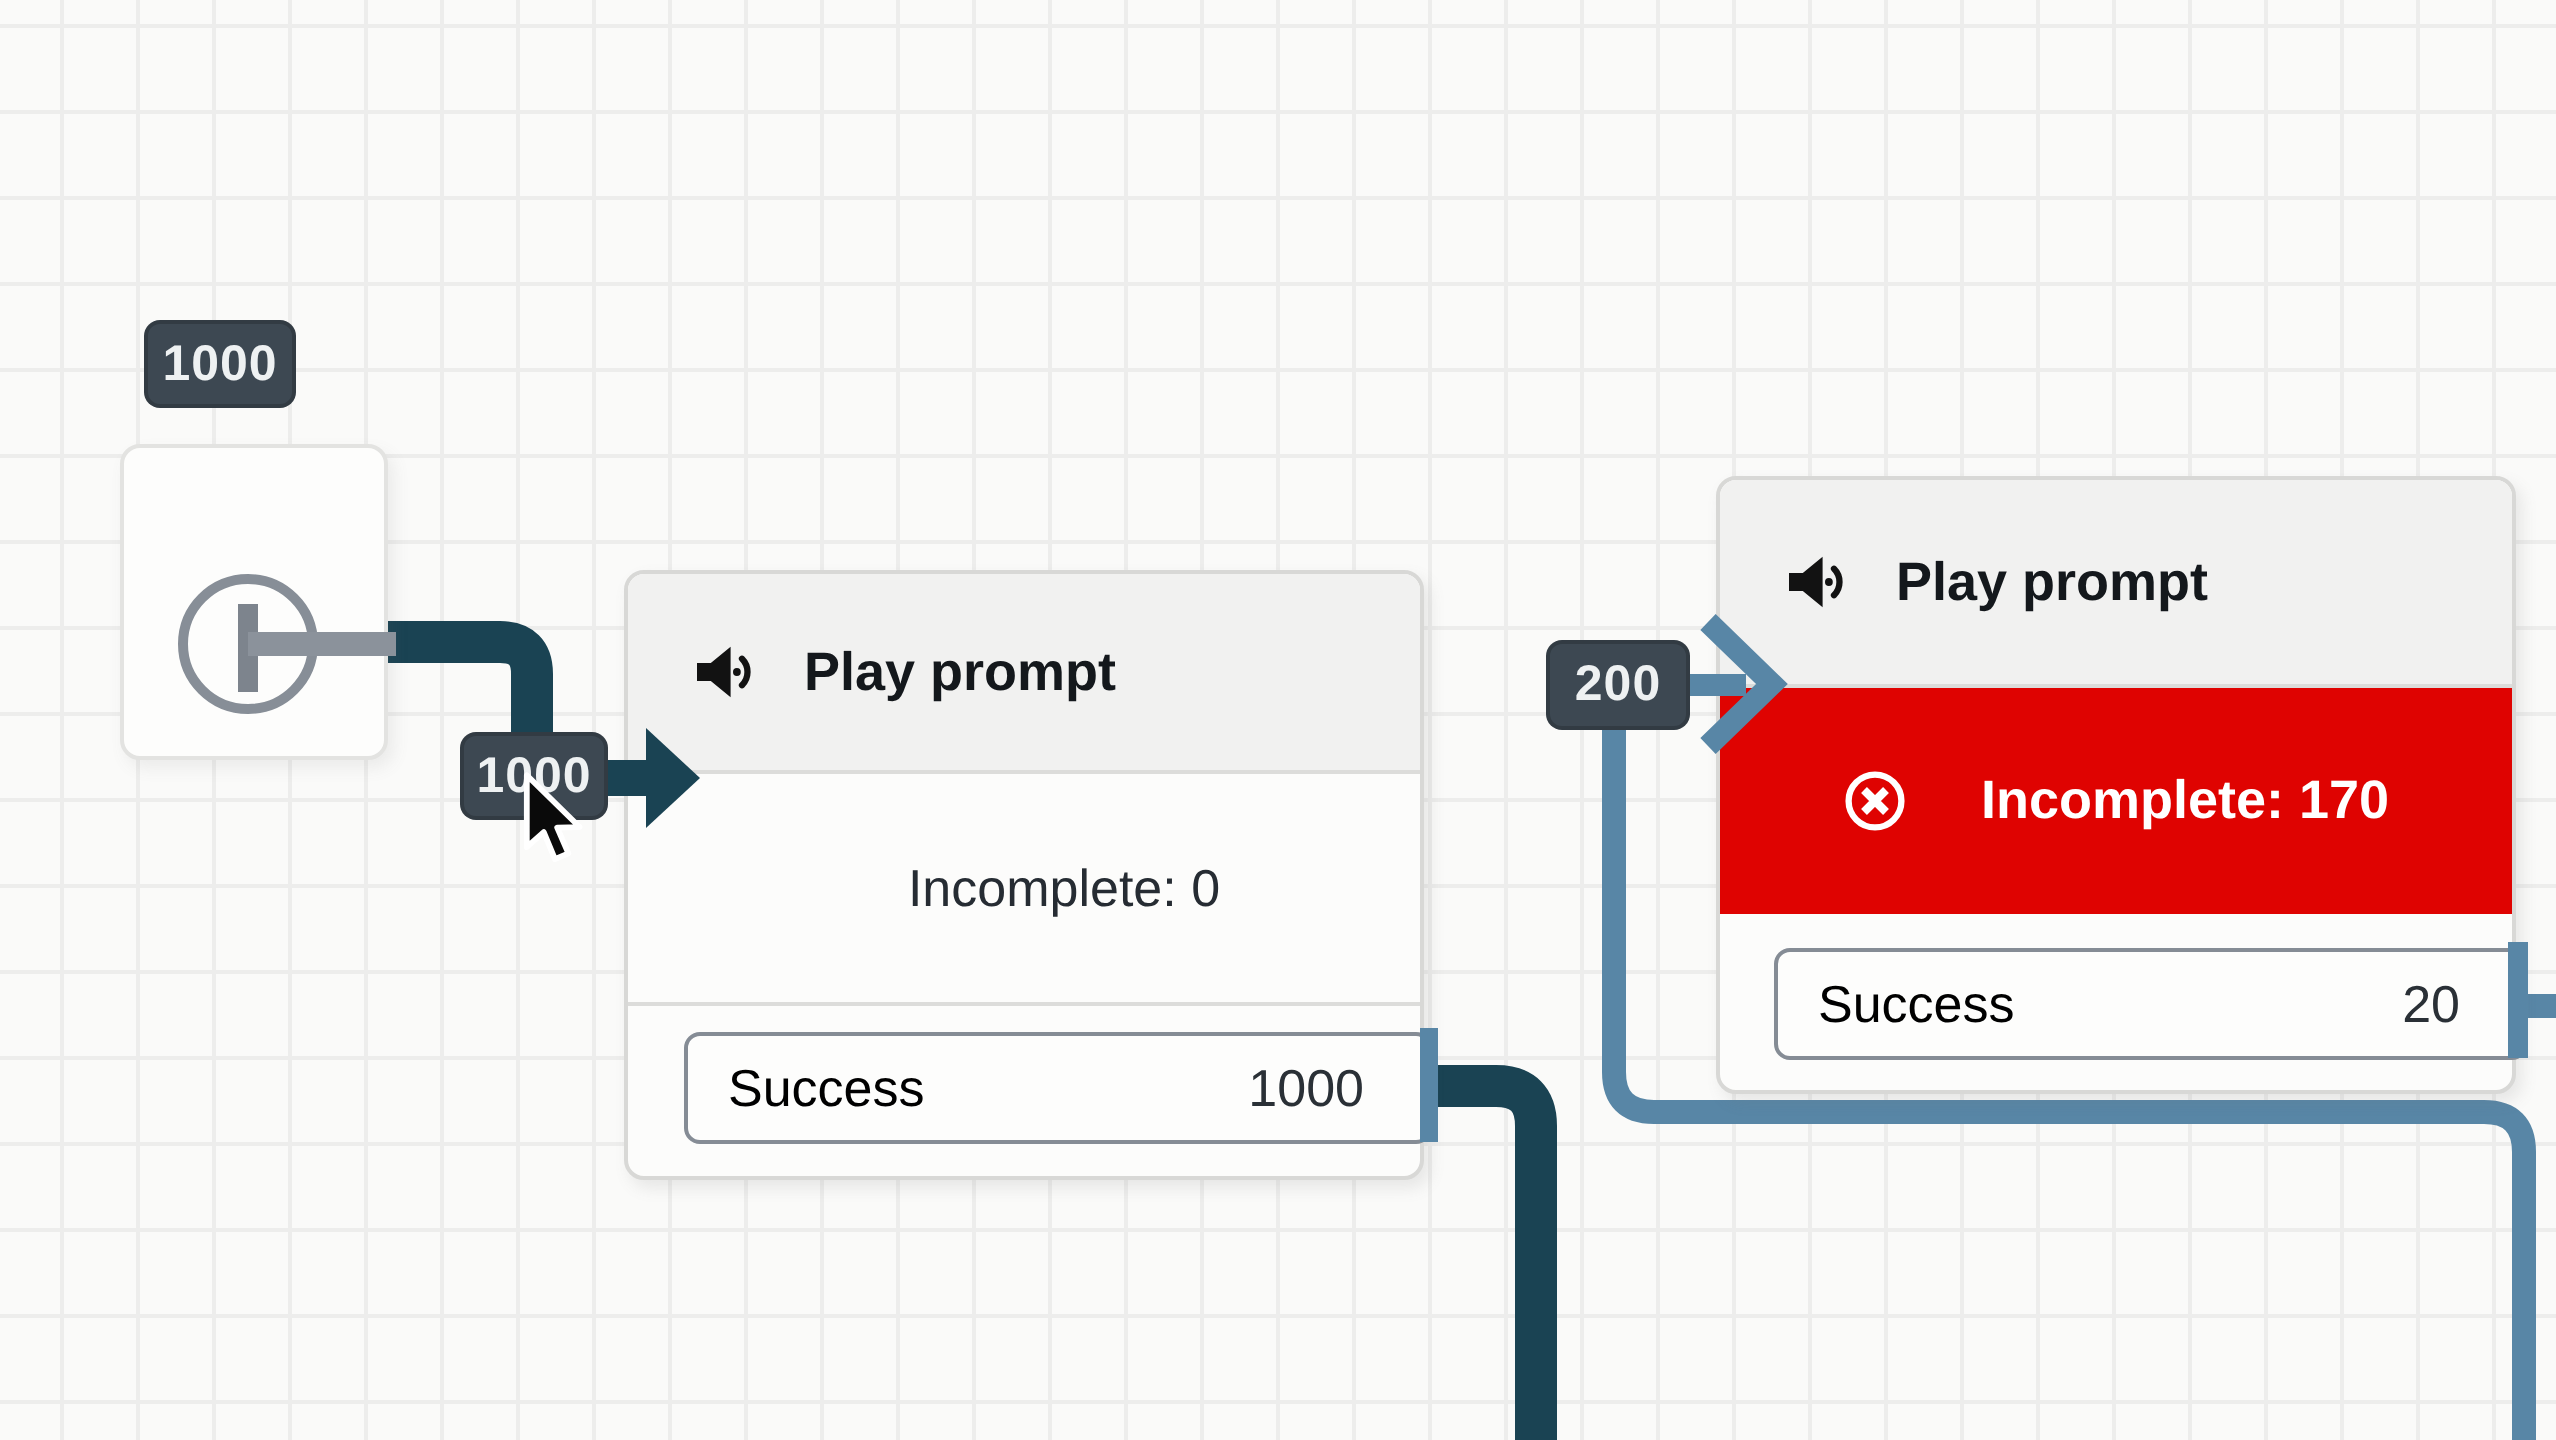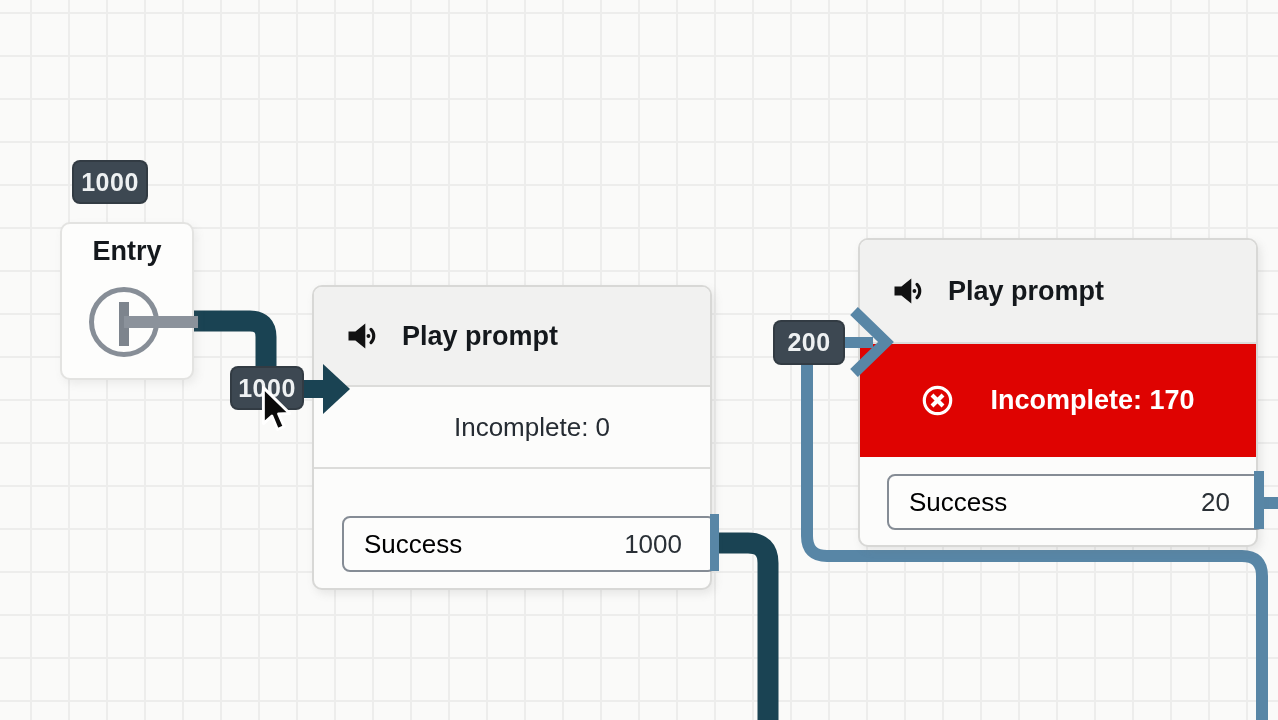--- a/index.html
+++ b/index.html
@@ -85,38 +85,37 @@
     <path d="M 193 321 H 250 Q 266 321 266 337 V 400" fill="none" stroke="#1a4353" stroke-width="21"></path>
 
     <path d="M 712 543 H 748 Q 768 543 768 563 V 726" fill="none" stroke="#1a4353" stroke-width="21"></path>
 
     <path d="M 807 360 V 536 Q 807 556 827 556 H 1242 Q 1262 556 1262 576 V 726" fill="none" stroke="#5886a6" stroke-width="12"></path>
 
     <path d="M 1260 503 H 1278" fill="none" stroke="#5886a6" stroke-width="12"></path>
   </svg>
 
   <div class="entry-card" style="left:60px;top:222px;width:134px;height:158px;">
-    <div class="entry-title">Entry</div>
     <div class="entry-circle"></div>
     <div class="entry-vbar"></div>
     <div class="entry-hbar"></div>
   </div>
 
   <div class="node-card" style="left:312px;top:285px;width:400px;height:305px;">
     <div class="node-header" style="height:100px;">
       <span class="icon">
         <svg width="36" height="36" viewBox="0 0 24 24">
           <path d="M3 9 h4.6 L14.2 3.6 v16.8 L7.6 15 H3 z" fill="#121212"></path>
           <circle cx="16.3" cy="12" r="1.3" fill="#121212"></circle>
           <path d="M18 7.6 a6.2 6.2 0 0 1 0 8.8" stroke="#121212" stroke-width="2.1" fill="none" stroke-linecap="round"></path>
         </svg>
       </span>
       <span class="node-title">Play prompt</span>
     </div>
-    <div class="node-status" style="height:82px;border-bottom:2px solid #dcdcda;padding-left:40px;">
+    <div class="node-status" style="height:116px;border-bottom:2px solid #dcdcda;padding-left:40px;">
       <span class="status-text">Incomplete: 0</span>
     </div>
     <div class="output-row" style="left:28px;top:229px;width:374px;height:56px;">
       <span class="output-label">Success</span>
       <span class="output-value">1000</span>
     </div>
   </div>
   <div class="port-tab" style="left:710px;top:514px;width:9px;height:57px;"></div>
 
   <div class="node-card" style="left:858px;top:238px;width:400px;height:309px;">

